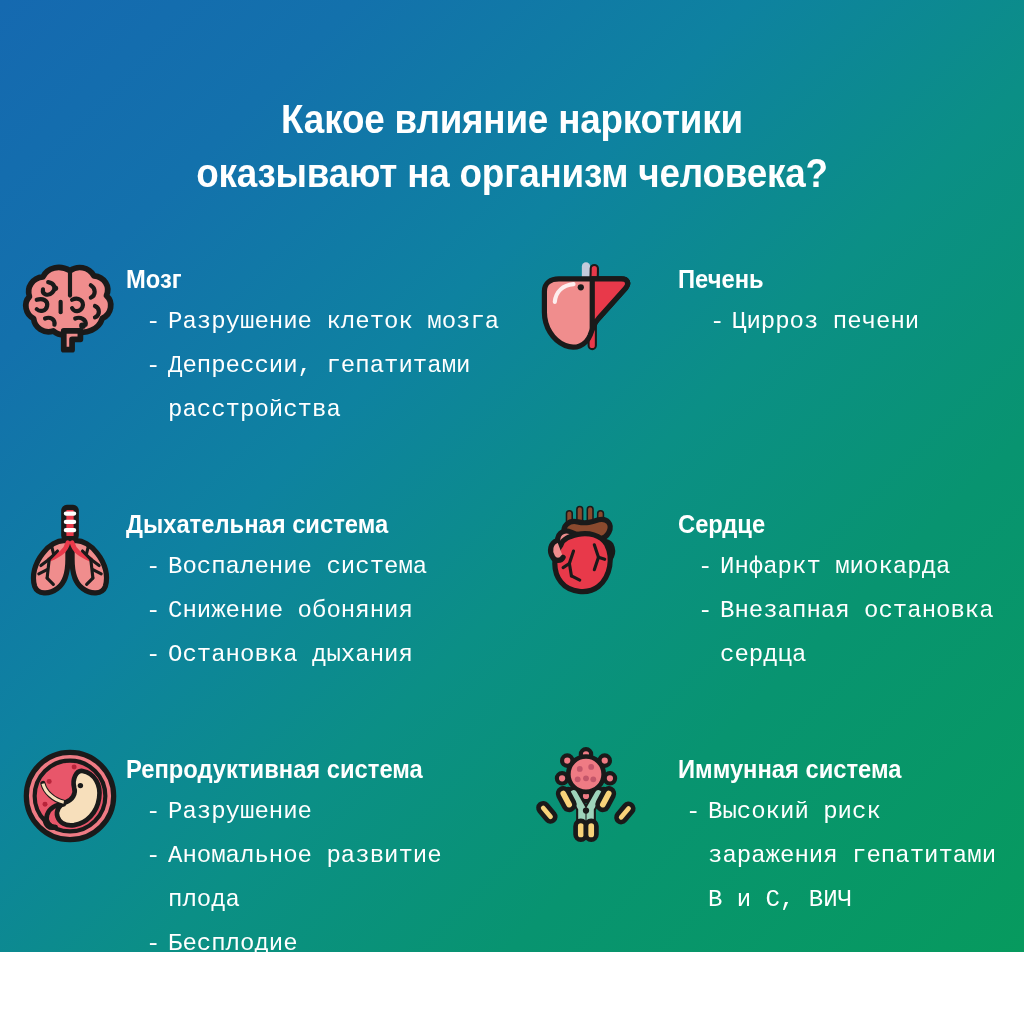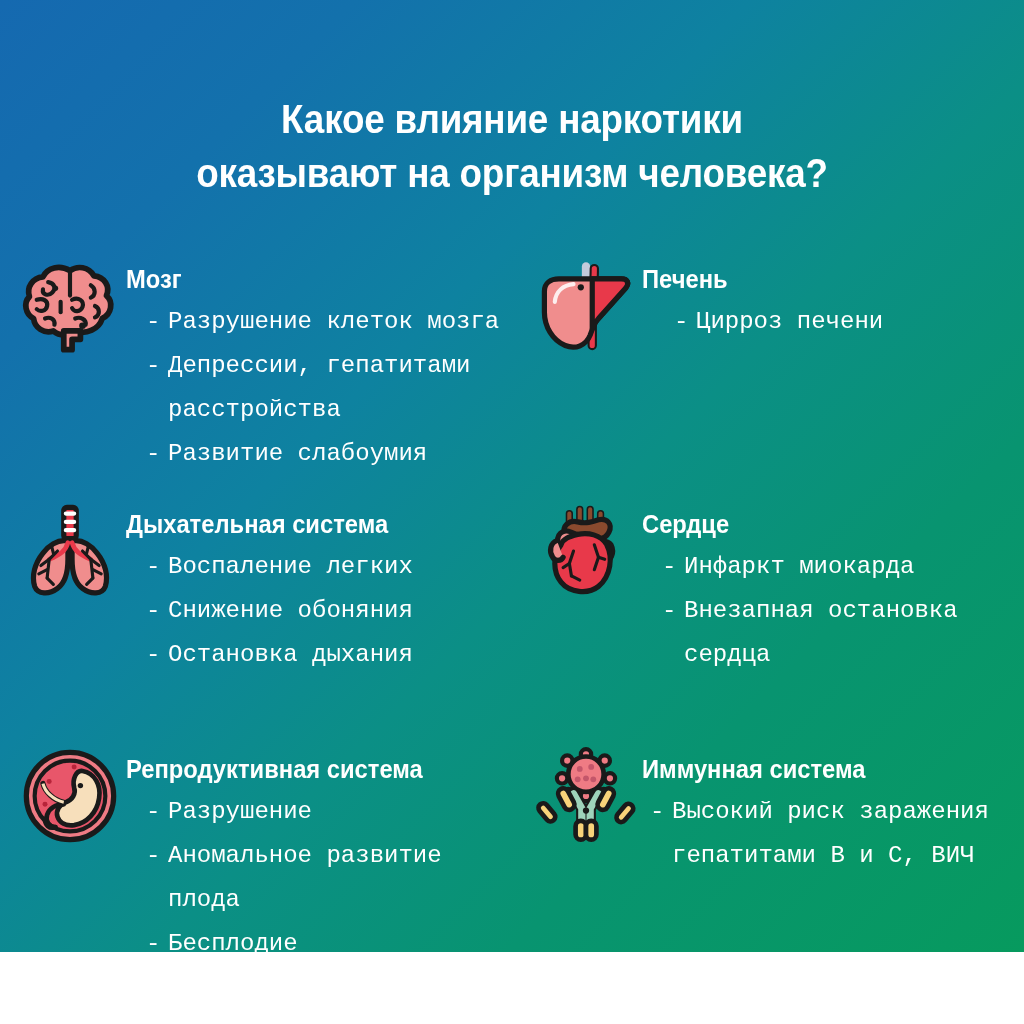--- a/index.html
+++ b/index.html
@@ -63,20 +63,21 @@
 
   .section {
     position: relative;
     display: flex;
     align-items: flex-start;
     padding-left: 14px;
     box-sizing: border-box;
   }
   .section.right {
     padding-left: 18px;
+    gap: 36px;
   }
 
   .icon-wrap {
     flex: 0 0 auto;
     width: 112px;
     height: 112px;
     display: flex;
     align-items: flex-start;
     justify-content: center;
     padding-top: 4px;
@@ -170,21 +171,20 @@
           </g>
           <circle cx="62" cy="69" r="3.2" fill="#1a1a1a"></circle>
           <circle cx="36" cy="33" r="2.6" fill="#1a1a1a"></circle>
         </svg>
       </div>
       <div class="text-col">
         <div class="sec-title">Мозг</div>
         <ul class="bullets">
           <li>Разрушение клеток мозга</li>
           <li>Депрессии, гепатитами расстройства</li>
-          <li>Развитие слабоумия</li>
         </ul>
       </div>
     </div>
 
     <div class="section right indent-large">
       <div class="icon-wrap">
         <svg viewBox="0 0 100 100" xmlns="http://www.w3.org/2000/svg">
           <g stroke="#1a1a1a" stroke-width="5" stroke-linejoin="round" stroke-linecap="round">
             <path d="M50 12 L50 34" stroke="#c3cbdb" stroke-width="8"></path>
             <path d="M58 14 C58 30 56 44 56 60 L56 88" stroke="#1a1a1a" stroke-width="9" fill="none"></path>
@@ -233,21 +233,21 @@
             <path d="M70 58 L78 64"></path>
             <path d="M72 68 L80 72"></path>
             <path d="M72 76 L66 82"></path>
             <path d="M66 52 L68 44"></path>
           </g>
         </svg>
       </div>
       <div class="text-col">
         <div class="sec-title">Дыхательная система</div>
         <ul class="bullets">
-          <li>Воспаление легких</li>
+          <li>Воспаление система</li>
           <li>Снижение обоняния</li>
           <li>Остановка дыхания</li>
         </ul>
       </div>
     </div>
 
     <div class="section right">
       <div class="icon-wrap">
         <svg viewBox="0 0 100 100" xmlns="http://www.w3.org/2000/svg">
           <g stroke="#1a1a1a" stroke-width="5" stroke-linejoin="round" stroke-linecap="round">

